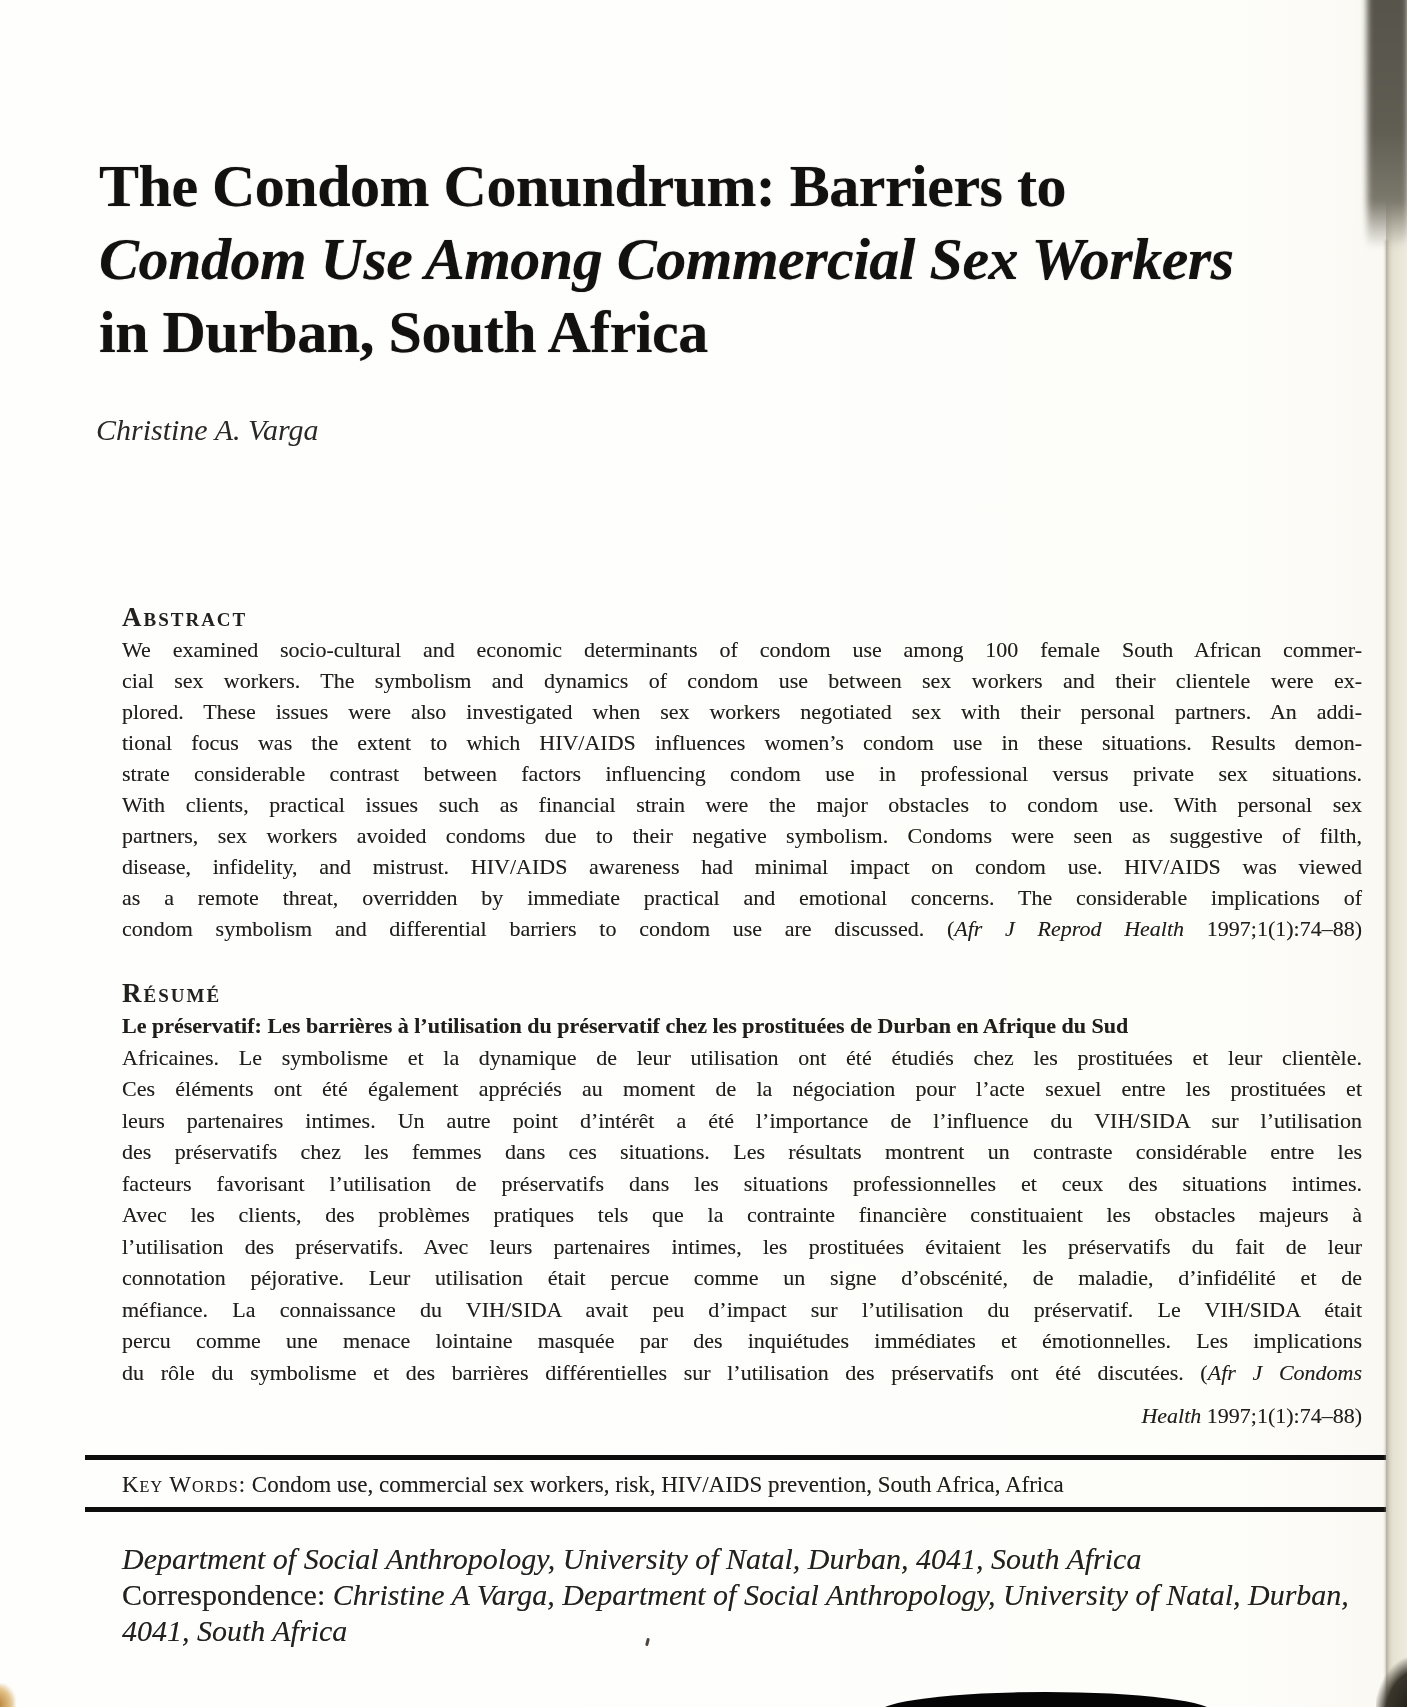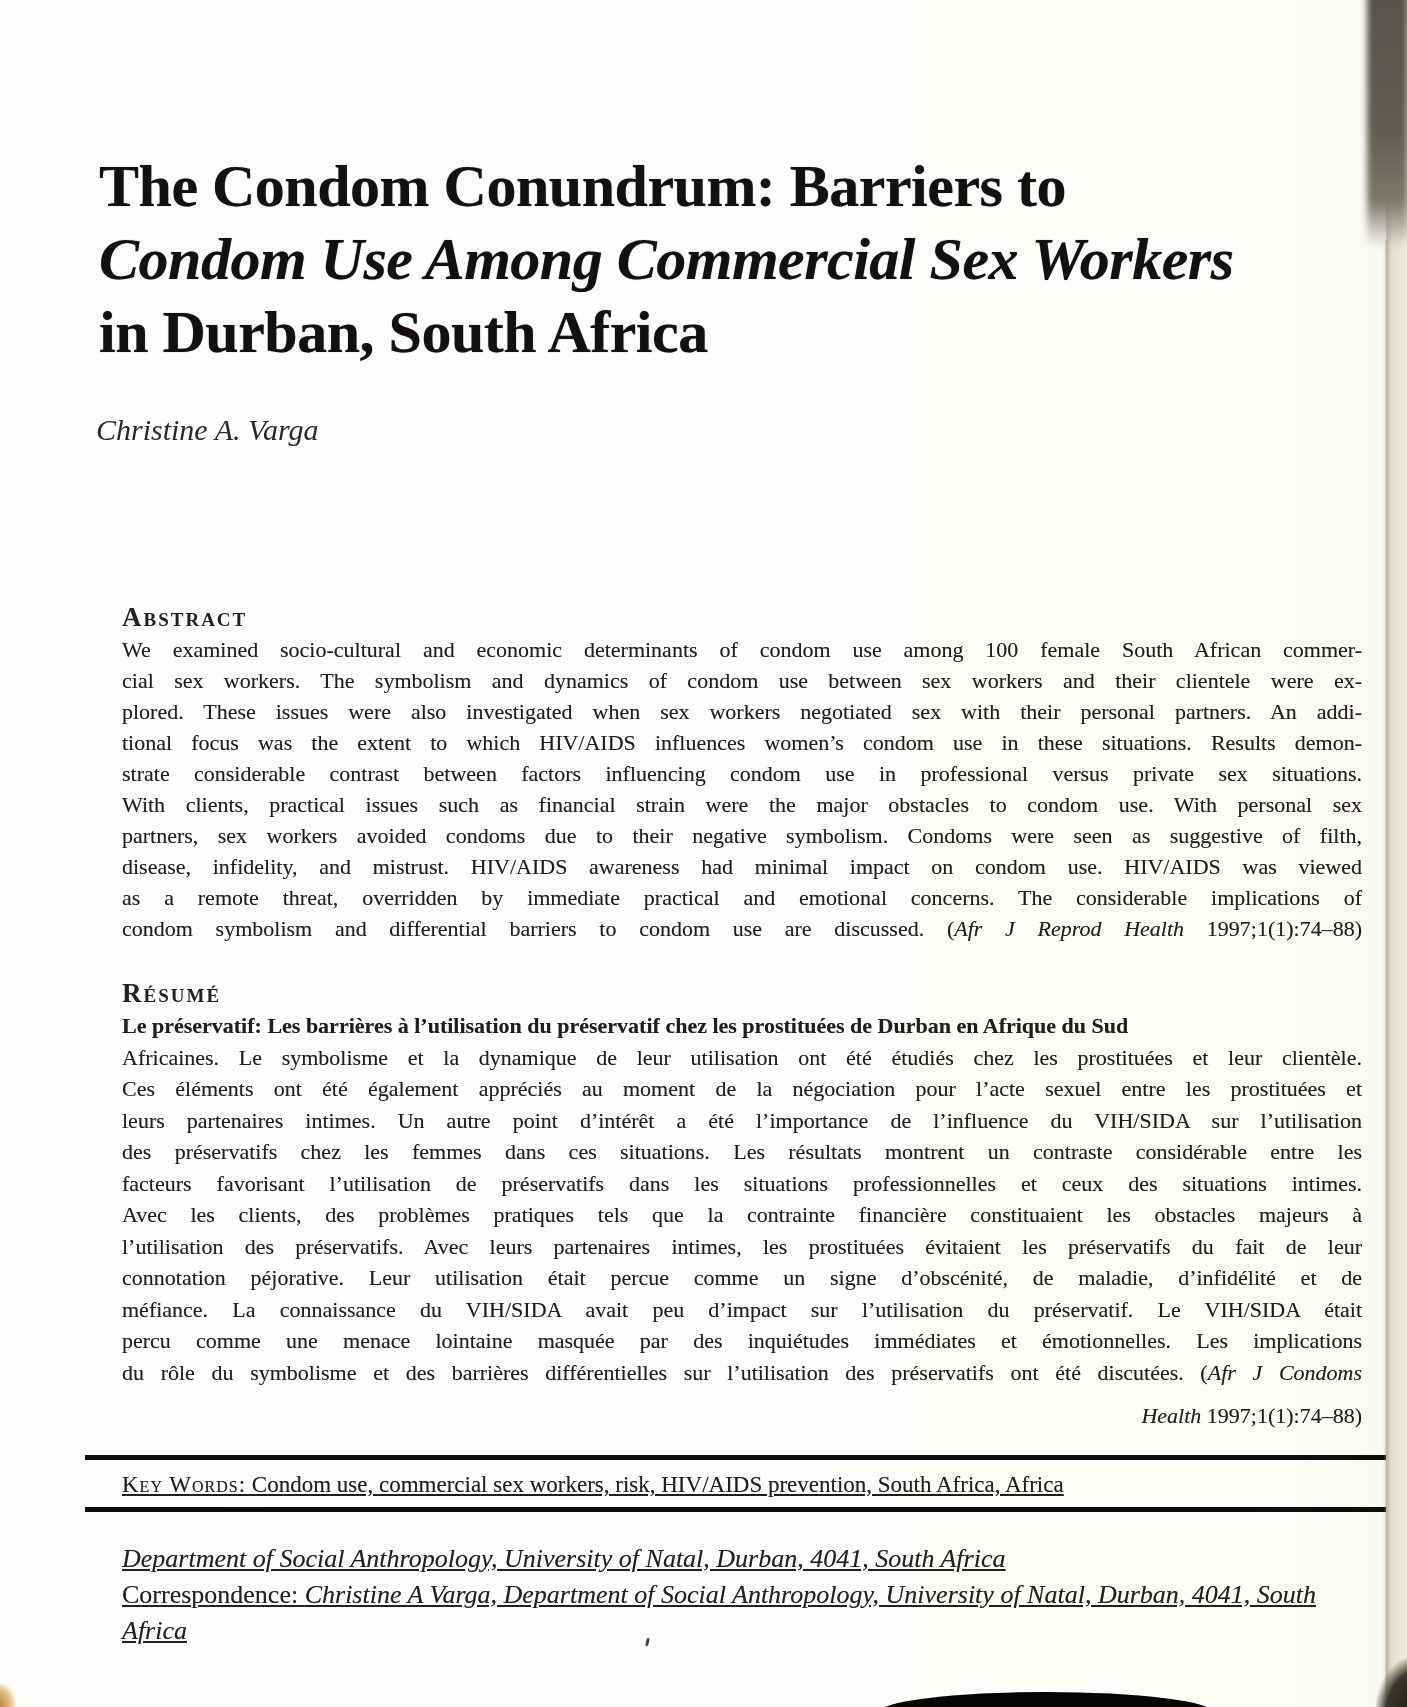--- a/index.html
+++ b/index.html
@@ -44,29 +44,28 @@
   .it { font-style: italic; }
   
   .rule {
     position: absolute; left: 85px; width: 1322px; height: 5px;
     background: #0d0d0d;
   }
   .rule1 { top: 1455px; }
   .rule2 { top: 1507px; }
   .keywords {
     position: absolute; left: 122px; top: 1472px; width: 1240px;
-    font-size: 23px; color: #201e1a; text-shadow: 0 0 0.5px rgba(32,30,26,0.4); text-decoration: underline;
+    font-size: 23px; color: #201e1a; text-shadow: 0 0 0.5px rgba(32,30,26,0.4);
   }
   .kw-label { font-variant: small-caps; letter-spacing: 1px; }
   
   .footer {
     position: absolute; left: 122px; top: 1541px; width: 1250px;
-    font-size: 26px; line-height: 36px; color: #23211d;
+    font-size: 30px; line-height: 36px; color: #23211d;
     text-shadow: 0 0 0.5px rgba(32,30,26,0.4);
-    text-decoration: underline;
   }
   
   .edge-strip {
     position: absolute; right: 0; top: 0; bottom: 0; width: 21px;
     background: linear-gradient(to right, #cdc8b8 0%, #e6e2d2 35%, #eeeade 100%);
   }
   .edge-strip-innerline {
     position: absolute; right: 19px; top: 240px; bottom: 0; width: 3px;
     background: rgba(150,145,128,0.45); filter: blur(1px);
   }

